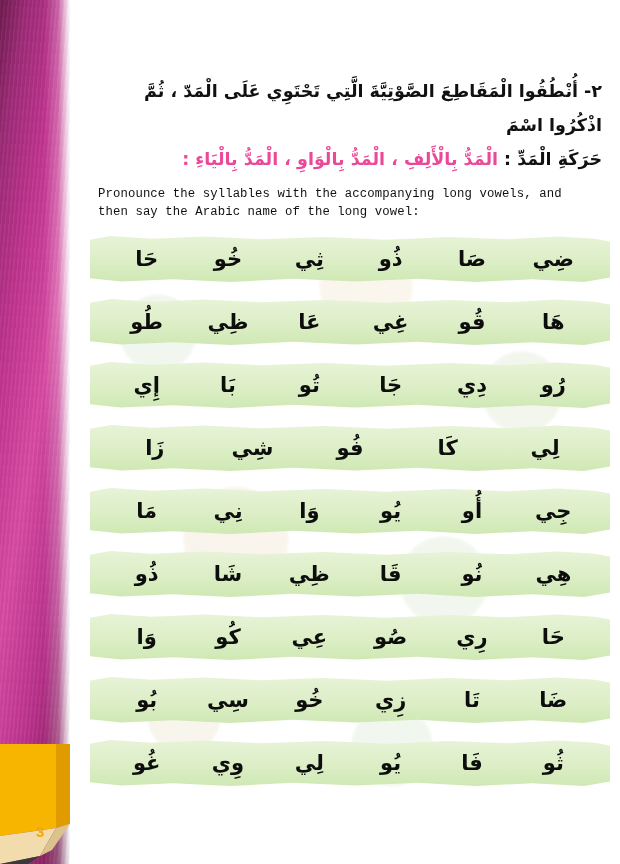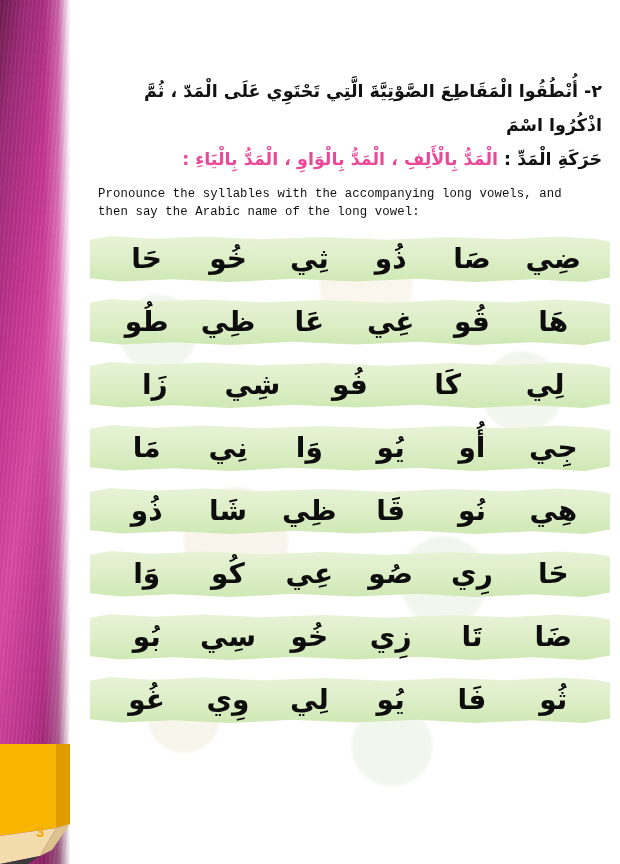--- a/index.html
+++ b/index.html
@@ -133,21 +133,21 @@
     justify-content: flex-start;
     width: 100%;
     padding: 0 16px;
     box-sizing: border-box;
     direction: rtl;
   }
   .cell {
     flex: 1 1 0;
     text-align: center;
     font-family: "DejaVu Sans", "Liberation Sans", sans-serif;
-    font-size: 28px;
+    font-size: 21px;
     font-weight: 700;
     color: #0d0d0d;
     line-height: 1;
     white-space: nowrap;
   }
 
   
   .page-number {
     position: absolute;
     left: 36px;
@@ -205,20 +205,31 @@
           <div class="cell">ظِي</div>
           <div class="cell">عَا</div>
           <div class="cell">غِي</div>
           <div class="cell">قُو</div>
           <div class="cell">هَا</div>
         </div>
       </div>
       <div class="row">
         <div class="row-band"></div>
         <div class="row-cells">
+          <div class="cell">إِي</div>
+          <div class="cell">بَا</div>
+          <div class="cell">تُو</div>
+          <div class="cell">جَا</div>
+          <div class="cell">دِي</div>
+          <div class="cell">رُو</div>
+        </div>
+      </div>
+      <div class="row">
+        <div class="row-band"></div>
+        <div class="row-cells">
           <div class="cell">زَا</div>
           <div class="cell">شِي</div>
           <div class="cell">فُو</div>
           <div class="cell">كَا</div>
           <div class="cell">لِي</div>
         </div>
       </div>
       <div class="row">
         <div class="row-band"></div>
         <div class="row-cells">

